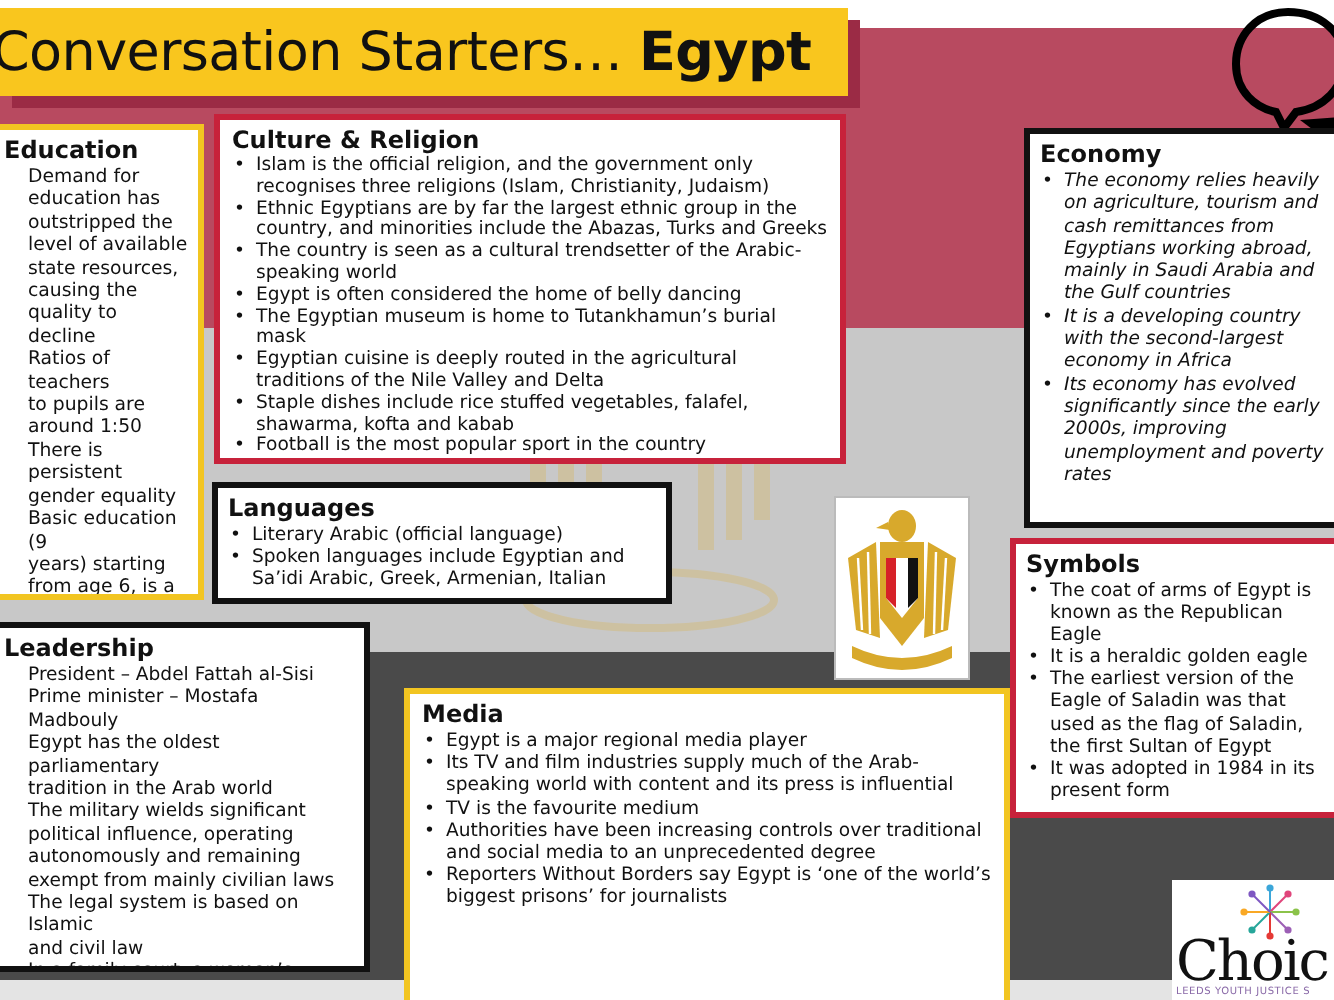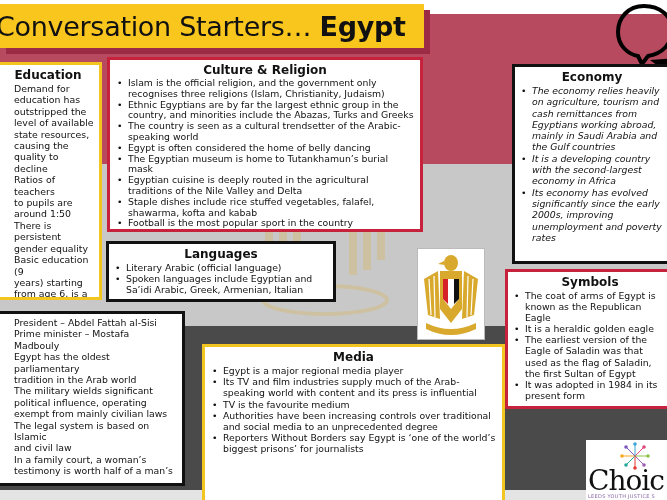--- a/index.html
+++ b/index.html
@@ -20,21 +20,21 @@
   .title-banner { position: absolute; left: 0; top: 4px; width: 424px; height: 44px; background: #f9c61e; box-shadow: 6px 6px 0 #9b2b45; display: flex; align-items: center; padding-left: 0; }
   .title-text { font-family: "DejaVu Sans", sans-serif; font-size: 27px; white-space: nowrap; margin-left: -4px; letter-spacing: -0.3px; }
   .title-light { font-weight: normal; }
   .title-bold { font-weight: bold; }
 
   
   .bubble-icon { position: absolute; left: 616px; top: 2px; width: 60px; height: 70px; }
 
   
   .card { position: absolute; background: #ffffff; padding: 3px 5px; overflow: hidden; }
-  .card h2 { font-family: "DejaVu Sans", sans-serif; font-size: 12px; font-weight: bold; text-align: center; line-height: 14px; margin-bottom: 1px; }
+  .card h2 { font-family: "DejaVu Sans", sans-serif; font-size: 12px; font-weight: bold; line-height: 14px; margin-bottom: 1px; }
   .card ul { list-style: none; }
   .card li { font-size: 9.2px; line-height: 11px; position: relative; padding-left: 12px; }
   .card li.bullet::before { content: "•"; position: absolute; left: 1px; top: 0; }
   .card li.nobullet { padding-left: 12px; }
 
   .card-education { left: -4px; top: 62px; width: 106px; height: 238px; border: 3px solid #f2c521; padding-left: 3px; }
   .card-education li { font-size: 9.4px; line-height: 11.4px; }
   .card-culture { left: 107px; top: 57px; width: 316px; height: 175px; border: 3px solid #c7223b; padding: 3px 6px; }
   .card-culture li { font-size: 9.3px; line-height: 10.8px; }
   .card-economy { left: 512px; top: 64px; width: 160px; height: 200px; border: 3px solid #111; }
@@ -162,27 +162,29 @@
 
     <path d="M25 30 L41 30 L41 50 L33 60 L25 50 Z" fill="#ffffff"></path>
     <path d="M25 30 L30 30 L30 55 L25 50 Z" fill="#d62128"></path>
     <path d="M36 30 L41 30 L41 50 L36 55 Z" fill="#111"></path>
 
     <path d="M8 74 Q33 86 58 74 L58 80 Q33 92 8 80 Z" fill="#d8a92c"></path>
   </svg>
 </div>
 
 <div class="card card-leadership">
+  <h2>Leadership</h2>
   <ul>
     <li class="nobullet">President – Abdel Fattah al-Sisi</li>
     <li class="nobullet">Prime minister – Mostafa Madbouly</li>
     <li class="nobullet">Egypt has the oldest parliamentary</li>
     <li class="nobullet">tradition in the Arab world</li>
     <li class="nobullet">The military wields significant</li>
     <li class="nobullet">political influence, operating</li>
+    <li class="nobullet">autonomously and remaining</li>
     <li class="nobullet">exempt from mainly civilian laws</li>
     <li class="nobullet">The legal system is based on Islamic</li>
     <li class="nobullet">and civil law</li>
     <li class="nobullet">In a family court, a woman’s</li>
     <li class="nobullet">testimony is worth half of a man’s</li>
   </ul>
 </div>
 
 <div class="card card-media">
   <h2>Media</h2>

